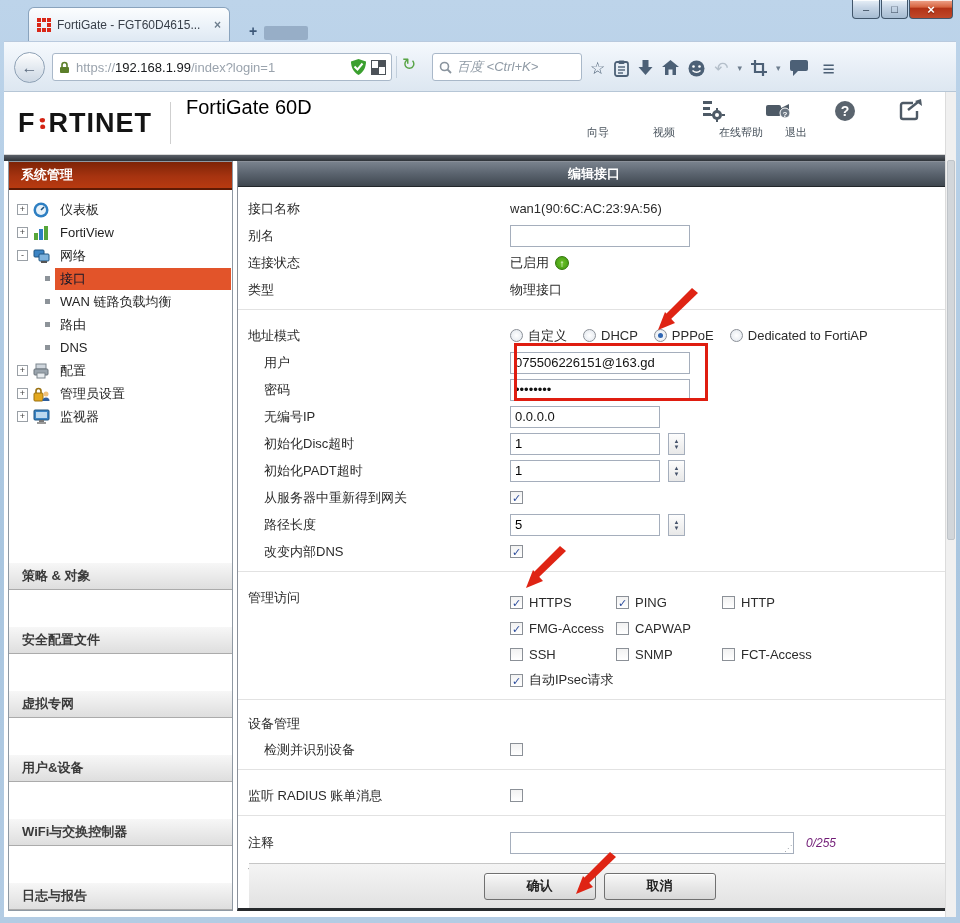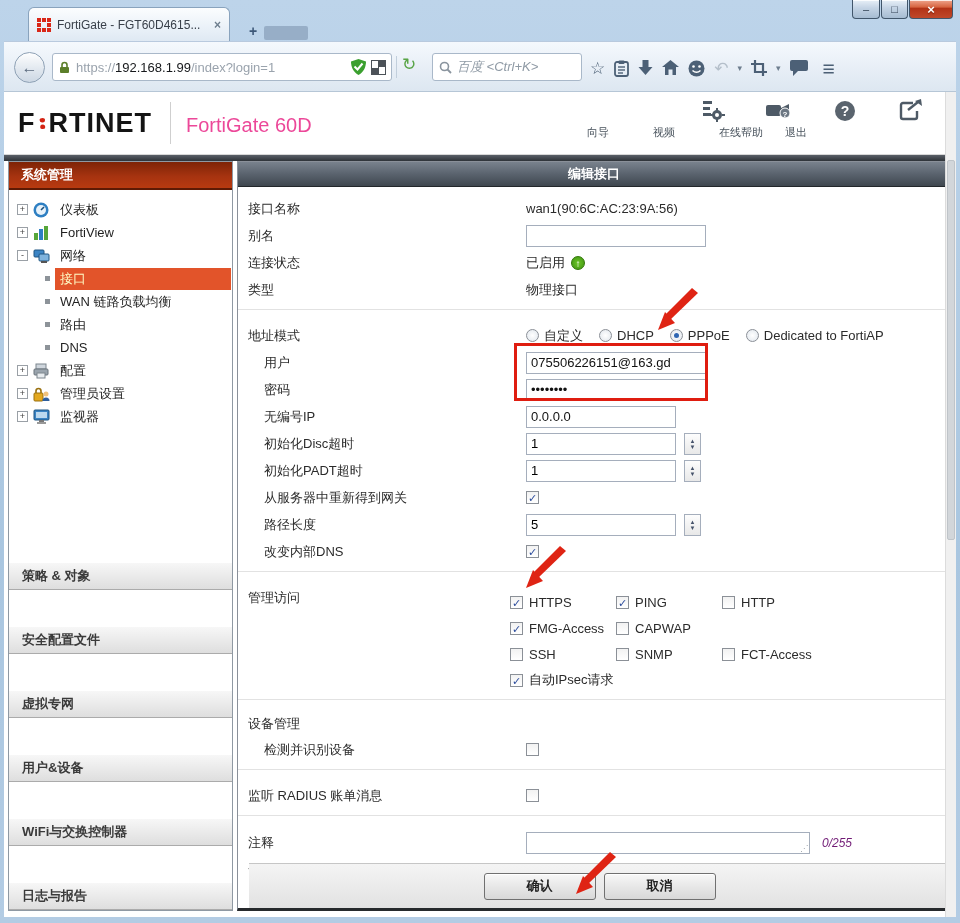--- a/index.html
+++ b/index.html
@@ -58,21 +58,21 @@
   .vp { position:absolute; left:4px; right:4px; top:92px; bottom:6px; background:#fff; overflow:hidden; }
 
   
   .band { position:absolute; left:0; right:11px; top:0; height:63px; background:#fff;
           border-bottom:1px solid #d8d8d8; }
   .brand { position:absolute; left:14px; top:16px; font-size:27px; font-weight:bold; color:#141414;
           letter-spacing:1px; display:flex; align-items:center; }
   .brand-o { display:inline-block; width:11px; height:11px; border:5px dotted #d42414; border-radius:50%;
           margin:0 1px; }
   .band-divider { position:absolute; left:166px; top:10px; width:1px; height:42px; background:#cfcfcf; }
-  .product { position:absolute; left:182px; top:22px; font-size:20px; color:#ec4899; }
+  .product { position:absolute; left:182px; top:4px; font-size:20px; color:#000000; }
   .band-actions { position:absolute; right:8px; top:7px; display:flex; gap:14px; }
   .band-action { width:52px; display:flex; flex-direction:column; align-items:center; gap:2px; }
   .band-action .lbl { font-size:11px; color:#49535d; }
 
   .dark-strip { position:absolute; left:0; right:11px; top:63px; height:6px;
           background:linear-gradient(#5a6068,#2e3338); }
 
   
   .scrollbar { position:absolute; right:0; top:0; bottom:0; width:11px; background:#f0f0f0;
           border-left:1px solid #dcdcdc; }
@@ -85,40 +85,40 @@
   .sb-header { height:28px; background:linear-gradient(#7e2406,#a63310 55%,#b83a10);
           border-bottom:2px solid #5e1a04; color:#fff; font-weight:bold; font-size:13px;
           display:flex; align-items:center; padding-left:12px; }
   .tree { padding-top:8px; font-size:13px; color:#1f1f1f; }
   .tree-row { height:23px; display:flex; align-items:center; gap:5px; padding-left:8px; }
   .tree-row.child { padding-left:36px; }
   .expander { width:11px; height:11px; border:1px solid #9aa0a6; background:#fff; font-size:9px;
           line-height:9px; text-align:center; color:#444; flex:none; }
   .bullet { width:5px; height:5px; background:#8d9399; flex:none; }
   .tree-label { padding:2px 5px; }
-  .tree-row.selected .tree-label { background:#e2542a; color:#fef9c3; flex:1; margin-right:1px; }
+  .tree-row.selected .tree-label { background:#e2542a; color:#0f172a; flex:1; margin-right:1px; }
   .tree-icon { width:17px; height:16px; flex:none; }
   .accordion { position:absolute; left:0; right:0; bottom:0; }
   .acc-item { height:28px; background:linear-gradient(#f7f7f7,#dedede); border-top:1px solid #fff;
           border-bottom:1px solid #ababab; display:flex; align-items:center; padding-left:13px;
           font-size:13px; font-weight:bold; color:#3a3a3a;margin-top:36px; }
 
   
   .main { position:absolute; left:233px; top:69px; width:714px; height:750px; background:#fff;
           border:1px solid #8a9099; border-bottom:3px solid #26292c; }
   .main-title { height:25px; background:linear-gradient(#79828d,#5a636e 50%,#3f474f);
           border-bottom:1px solid #23272b; color:#fff; font-weight:bold; font-size:13px;
           display:flex; align-items:center; justify-content:center; }
   .form-body { padding-top:8px; font-size:13px; color:#2b2b2b; }
   .row { display:flex; align-items:center; height:27px; }
   .row.h24{height:24px;} .row.h28{height:28px;} .row.h30{height:30px;} .row.top{align-items:flex-start;padding-top:5px;height:auto;}
   .lbl { width:272px; padding-left:10px; flex:none; }
   .lbl.ind { padding-left:26px; }
   .sep { height:13px; } .sep::after { content:""; display:block; border-top:1px solid #e2e2e2; margin-top:6px; }
-  .ctl { display:flex; align-items:center; gap:6px;margin-left:16px; }
+  .ctl { display:flex; align-items:center; gap:6px; }
   input.txt { width:180px; height:22px; border:1px solid #a5aebc; padding:0 4px; font-size:13px;
           font-family:inherit; color:#111; }
   input.txt.short { width:150px; }
   .spinner { display:flex; }
   .spinner input { width:150px; height:22px; border:1px solid #a5aebc; padding:0 4px; font-size:13px; font-family:inherit; }
   .spin-btn { width:17px; height:22px; margin-left:2px; border:1px solid #a5aebc; background:linear-gradient(#fdfdfd,#e8e8e8);
           display:flex; flex-direction:column; align-items:center; justify-content:center; font-size:6px; color:#45526a; line-height:6px; }
   .cb { width:13px; height:13px; border:1px solid #8b9097; background:linear-gradient(#f2f2f2,#fff);
           flex:none; text-align:center; line-height:12px; font-size:11px; color:transparent; }
   .cb.checked { color:#2c4c9c; font-weight:bold; }

